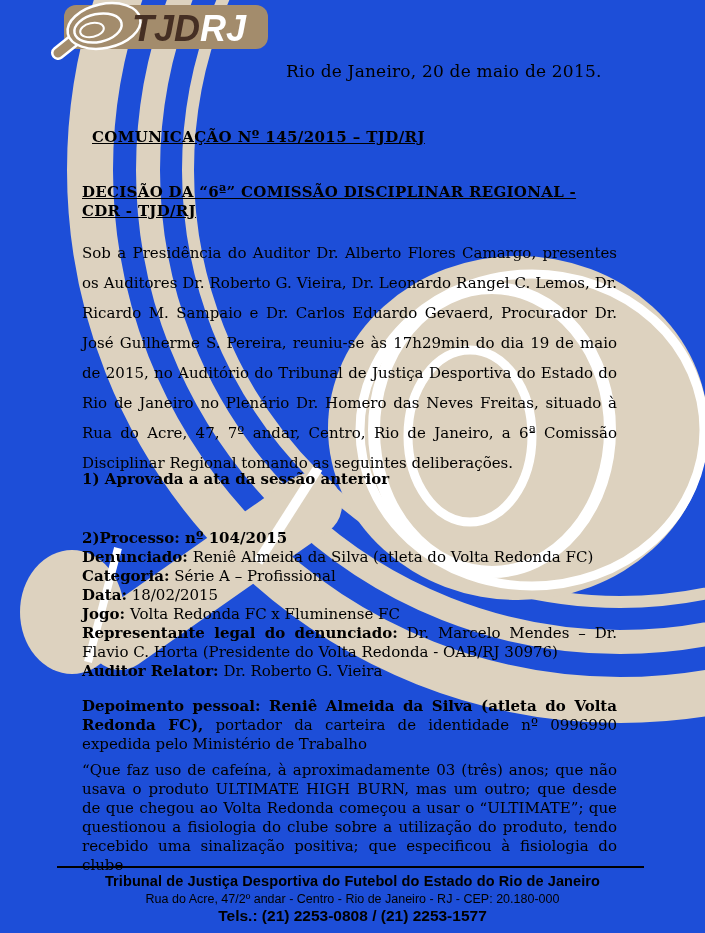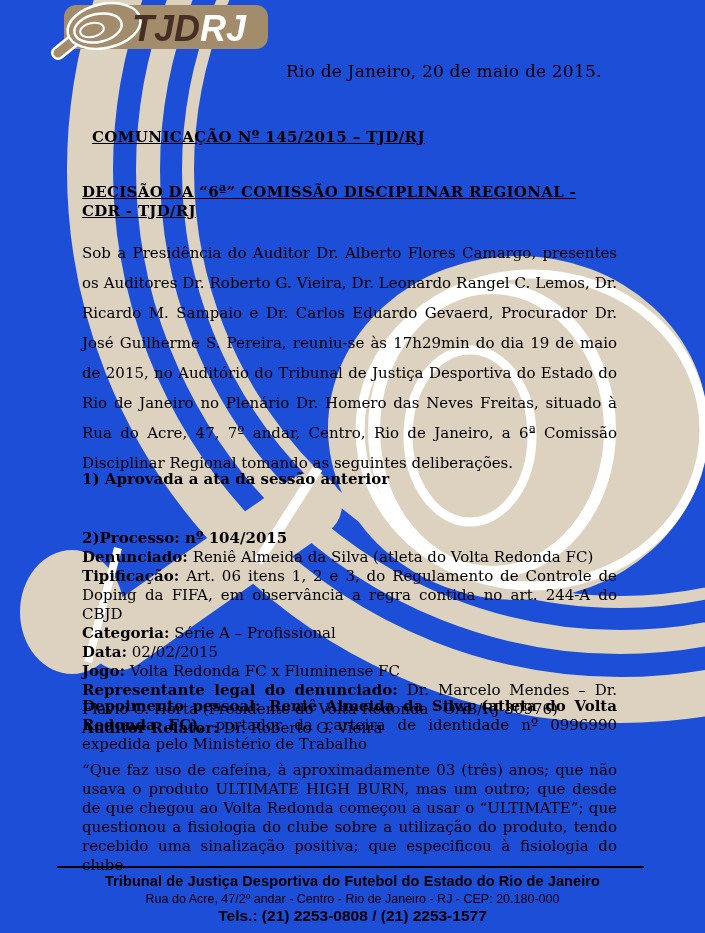--- a/index.html
+++ b/index.html
@@ -99,23 +99,22 @@
     <div class="abs h-com">COMUNICAÇÃO Nº 145/2015 – TJD/RJ</div>
     <div class="abs h-dec">DECISÃO DA “6ª” COMISSÃO DISCIPLINAR REGIONAL - CDR - TJD/RJ</div>
 
     <div class="abs intro">Sob a Presidência do Auditor Dr. Alberto Flores Camargo, presentes os Auditores Dr. Roberto G. Vieira, Dr. Leonardo Rangel C. Lemos, Dr. Ricardo M. Sampaio e Dr. Carlos Eduardo Gevaerd, Procurador Dr. José Guilherme S. Pereira, reuniu-se às 17h29min do dia 19 de maio de 2015, no Auditório do Tribunal de Justiça Desportiva do Estado do Rio de Janeiro no Plenário Dr. Homero das Neves Freitas, situado à Rua do Acre, 47, 7º andar, Centro, Rio de Janeiro, a 6ª Comissão Disciplinar Regional tomando as seguintes deliberações.</div>
 
     <div class="abs item1">1) Aprovada a ata da sessão anterior</div>
 
     <div class="abs processo">
       <div class="ttl">2)Processo: nº 104/2015</div>
       <div><span class="lbl">Denunciado:</span> <span>Reniê Almeida da Silva (atleta do Volta Redonda FC)</span></div>
-      <div><span class="lbl">Tipificação:</span> <span>Art. 06 itens 1, 2 e 3, do Regulamento de Controle de Doping da FIFA, em observância a regra contida no art. 244-A do CBJD</span></div>
       <div><span class="lbl">Categoria:</span> <span>Série A – Profissional</span></div>
-      <div><span class="lbl">Data:</span> <span>02/02/2015</span></div>
+      <div><span class="lbl">Data:</span> <span>18/02/2015</span></div>
       <div><span class="lbl">Jogo:</span> <span>Volta Redonda FC x Fluminense FC</span></div>
       <div><span class="lbl">Representante legal do denunciado:</span> <span>Dr. Marcelo Mendes – Dr. Flavio C. Horta (Presidente do Volta Redonda - OAB/RJ 30976)</span></div>
       <div><span class="lbl">Auditor Relator:</span> <span>Dr. Roberto G. Vieira</span></div>
     </div>
 
     <div class="abs depo">
       <span class="lbl">Depoimento pessoal: Reniê Almeida da Silva (atleta do Volta Redonda FC),</span><span> portador da carteira de identidade nº 0996990 expedida pelo Ministério de Trabalho</span>
     </div>
 
     <div class="abs quote">“Que faz uso de cafeína, à aproximadamente 03 (três) anos; que não usava o produto ULTIMATE HIGH BURN, mas um outro; que desde de que chegou ao Volta Redonda começou a usar o “ULTIMATE”; que questionou a fisiologia do clube sobre a utilização do produto, tendo recebido uma sinalização positiva; que especificou à fisiologia do clube</div>

